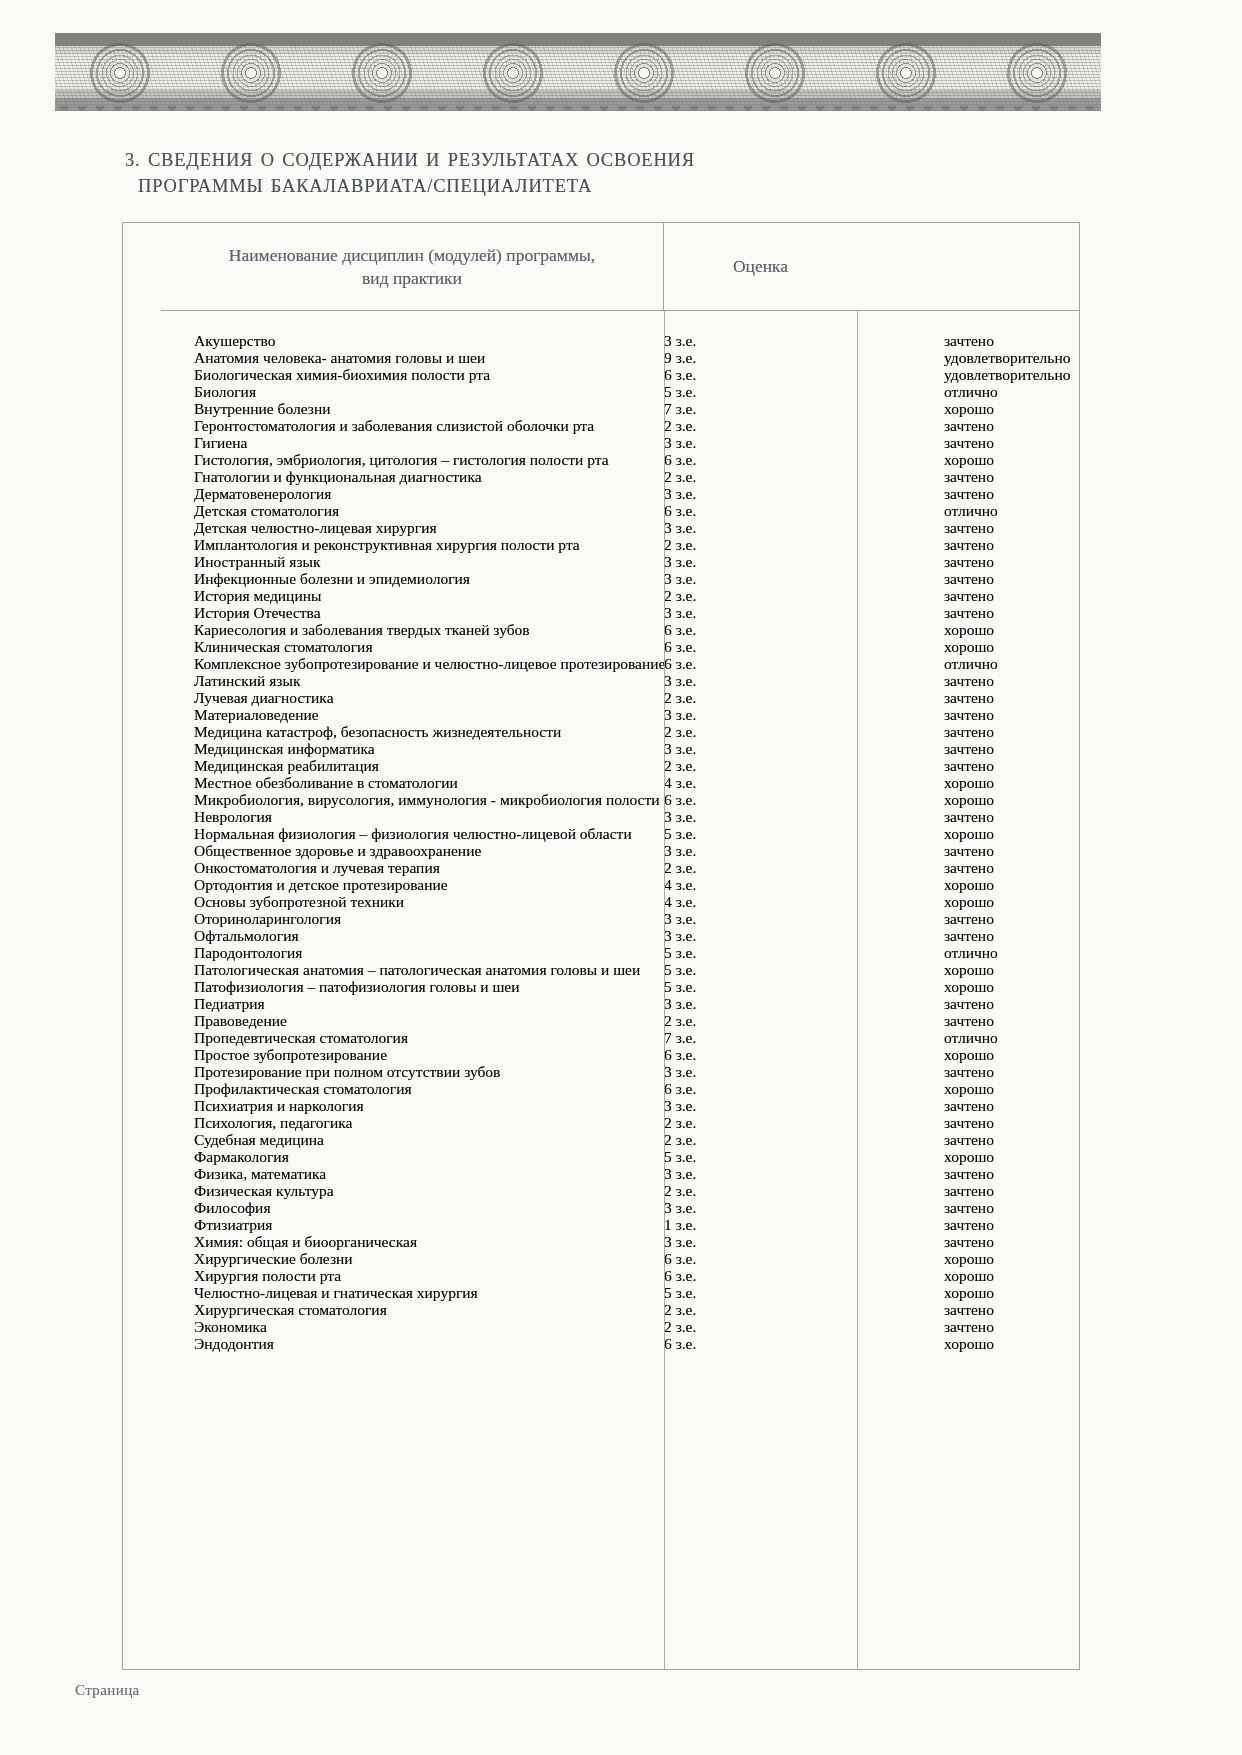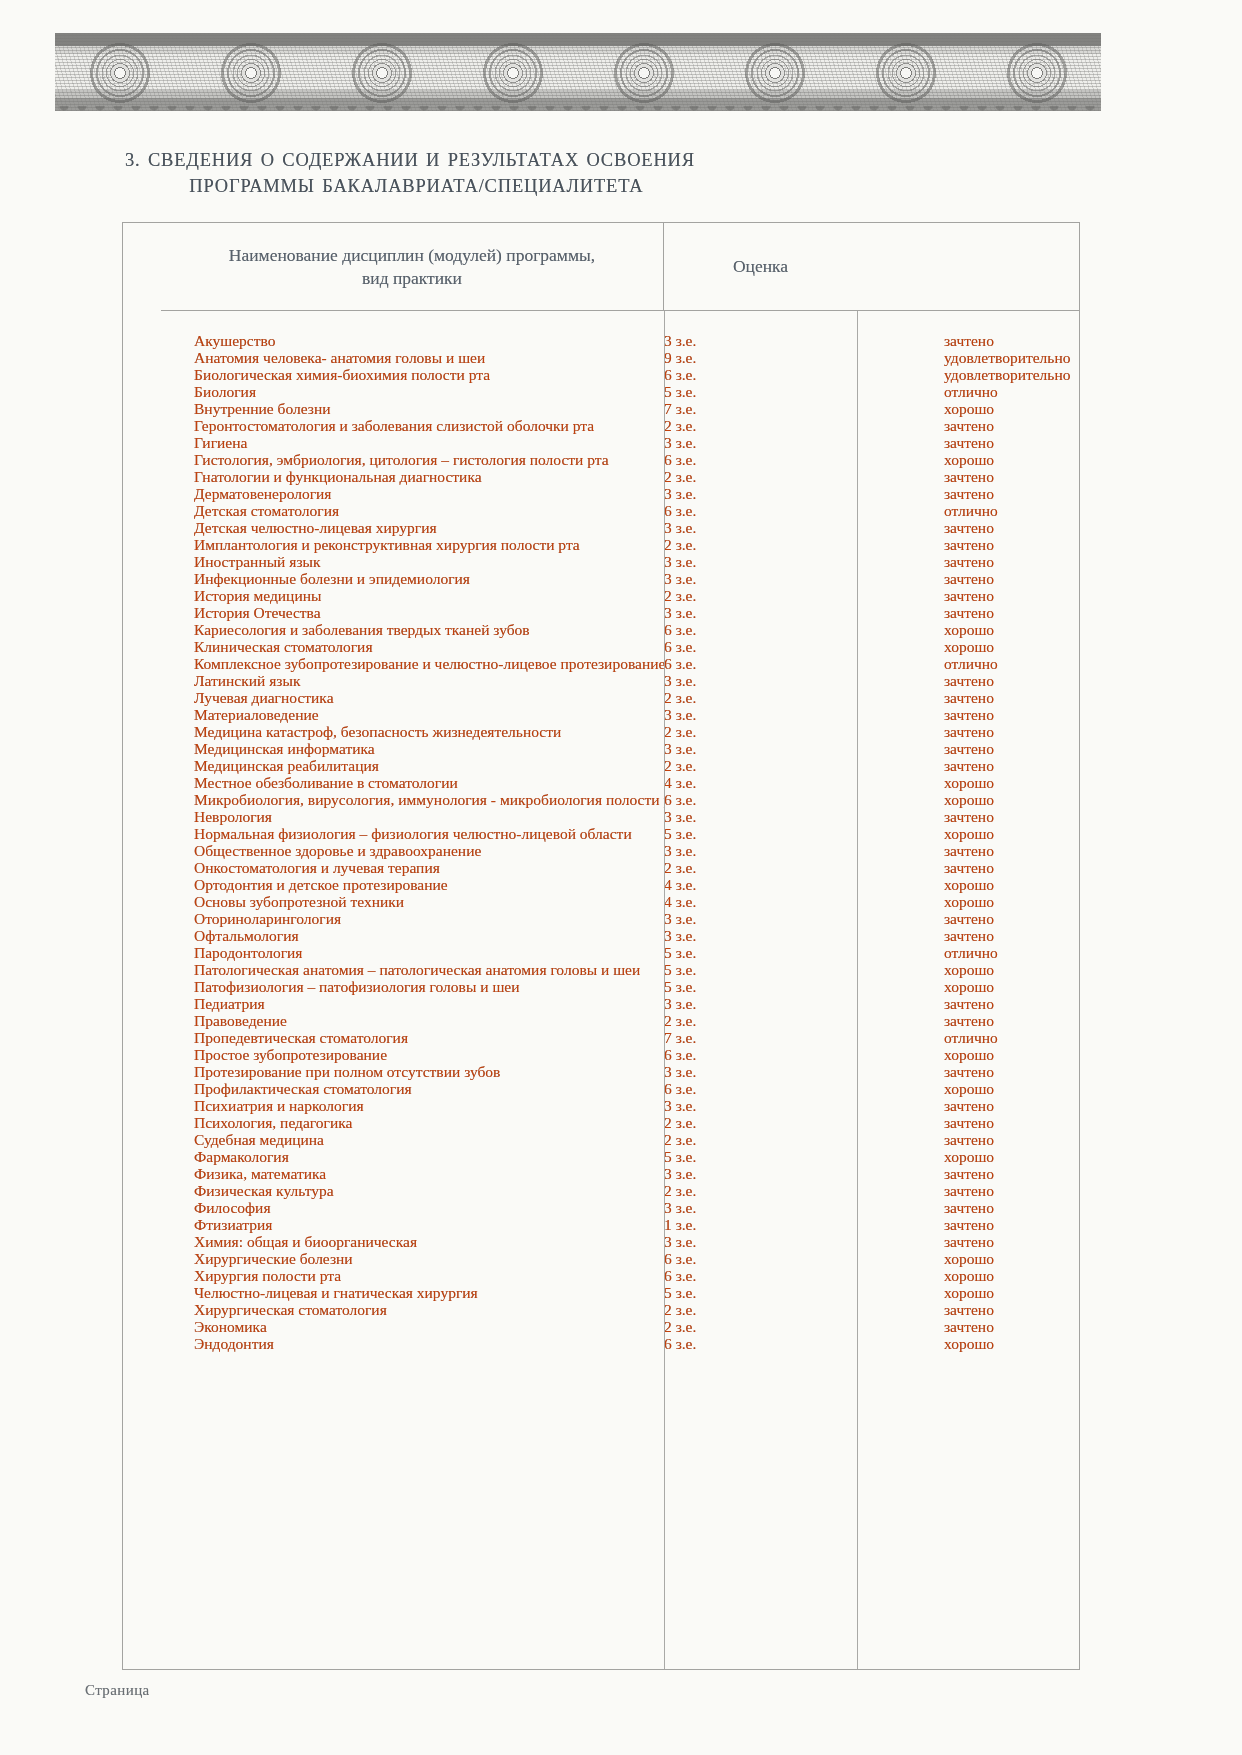--- a/index.html
+++ b/index.html
@@ -31,21 +31,21 @@
     background-image:radial-gradient(circle at 9px 0, rgba(96,96,94,.45) 0 4px, transparent 5px);
     background-size:18px 12px;background-repeat:repeat-x;
   }
   
   .title{
     position:absolute;left:125px;top:147px;margin:0;
     font-size:18.5px;font-weight:normal;line-height:26px;
     color:#49525b;letter-spacing:.8px;word-spacing:2px;
     text-shadow:0 0 .5px rgba(73,82,91,.55);
   }
-  .title .t1,.title .t2{display:block;text-align:center;}
+  .title .t1,.title .t2{display:block;}
   .title .t2{padding-left:13px;}
   
   .table{
     position:absolute;left:122px;top:222px;width:958px;height:1448px;
     border:1px solid #a3a3a0;box-sizing:border-box;padding-left:38px;
   }
   .thead{
     display:grid;grid-template-columns:503px 193px 262px;
     height:88px;border-bottom:1px solid #a3a3a0;box-sizing:border-box;
   }
@@ -58,32 +58,31 @@
   .th-name{border-right:1px solid #a3a3a0;}
   .th-credits{border-right:1px solid #a3a3a0;line-height:22px;}
   .tbody{
     position:relative;height:1358px;box-sizing:border-box;padding-top:21px;
   }
   .vline{position:absolute;top:0;bottom:0;width:1px;background:#a9a9a6;}
   .vline-1{left:503px;}
   .vline-2{left:696px;}
   .row{
     display:grid;grid-template-columns:503px 193px 262px;
-    height:17px;line-height:17px;font-size:15.5px;color:#c2410c;
+    height:17px;line-height:17px;font-size:15.5px;color:#000000;
     text-shadow:0 0 .4px rgba(65,70,76,.5);
   }
   .c-name{padding-left:33px;white-space:nowrap;overflow:hidden;}
   .c-credits{text-align:left;}
   .c-grade{padding-left:87px;white-space:nowrap;}
   
   .footer{
     position:absolute;left:75px;top:1682px;
     font-size:15px;color:#6a6f74;letter-spacing:.4px;
     text-shadow:0 0 .4px rgba(106,111,116,.5);
-    margin-left:10px;
   }
 </style>
 </head>
 <body>
 
 <div class="page">
 
   <div class="guilloche"></div>
 
   <h1 class="title">

